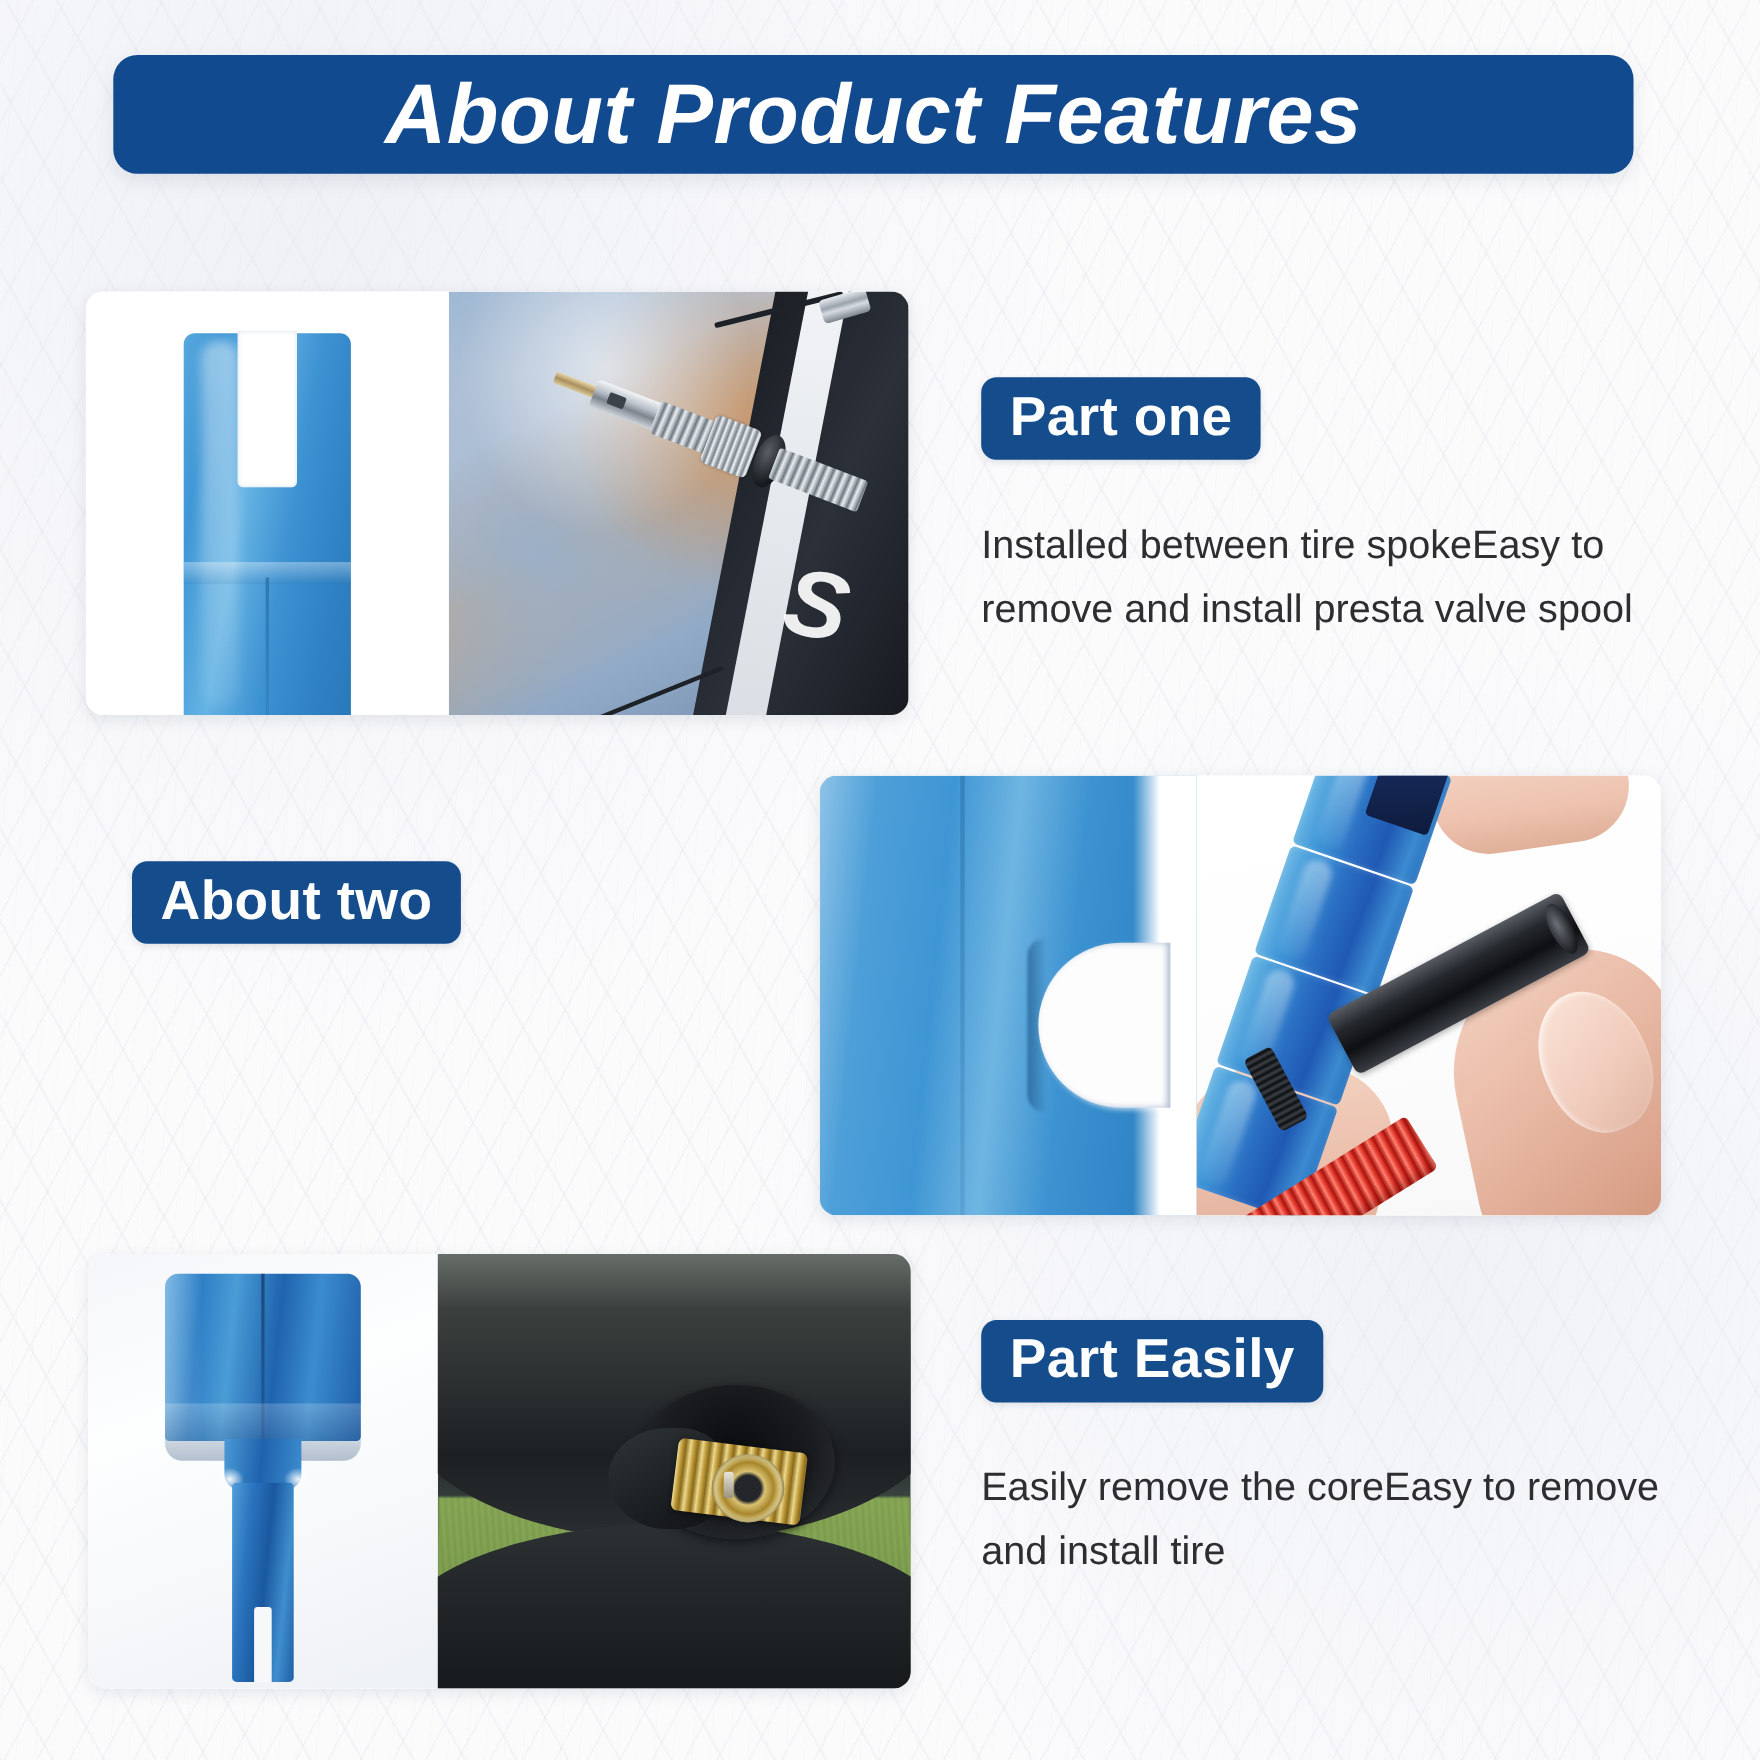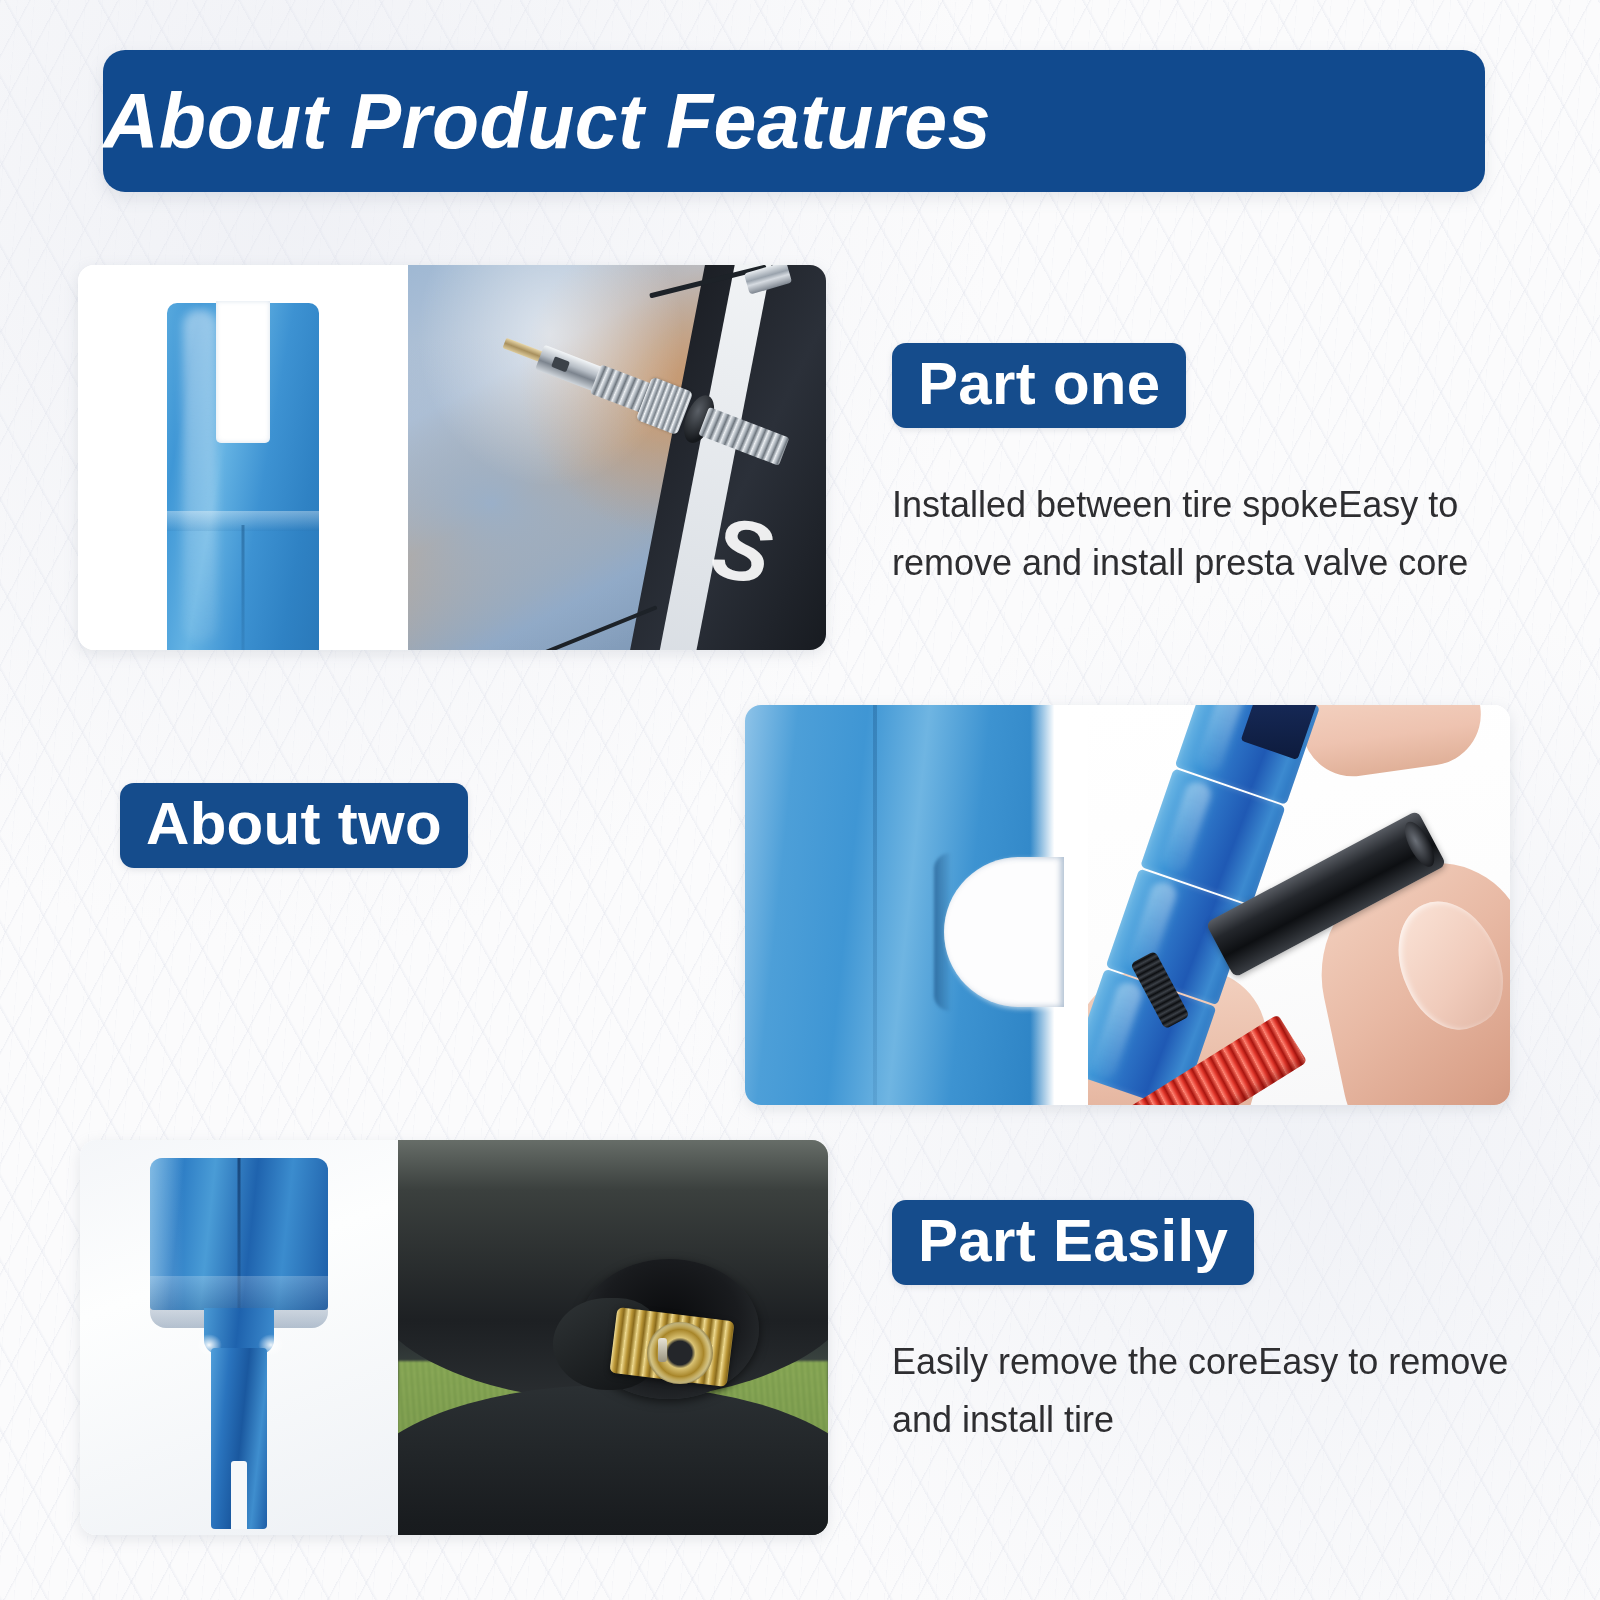--- a/index.html
+++ b/index.html
@@ -27,27 +27,27 @@
       radial-gradient(ellipse at 82% 72%, rgba(224,228,238,0.40) 0%, rgba(255,255,255,0) 35%);
     z-index: 0;
   }
 
   
   .title-bar {
     position: absolute;
     left: 103px;
     top: 50px;
     width: 1382px;
-    height: 142px;
+    height: 108px;
     background: #114a8e;
     border-radius: 22px;
     box-shadow: 0 6px 16px rgba(120,130,150,0.16);
     display: flex;
     align-items: center;
-    justify-content: flex-start;
+    justify-content: center;
     z-index: 2;
   }
   .title-text {
     color: #ffffff;
     font-size: 77px;
     font-weight: bold;
     font-style: italic;
     letter-spacing: 0.5px;
     line-height: 1;
     white-space: nowrap;
@@ -524,21 +524,21 @@
   }
 
   
   .text-block { position: absolute; z-index: 3; }
   .badge {
     display: inline-block;
     background: #154c8c;
     color: #ffffff;
     border-radius: 14px;
     padding: 9px 26px 13px 26px;
-    font-size: 60px;
+    font-size: 50px;
     font-weight: bold;
     line-height: 1.05;
     letter-spacing: 0.3px;
     box-shadow: 0 2px 6px rgba(120,130,150,0.18);
     font-family: "Liberation Sans", sans-serif;
     white-space: nowrap;
   }
   .desc {
     margin-top: 48px;
     color: #2e2e31;
@@ -588,21 +588,21 @@
         <div class="knurl"></div>
         <div class="oring"></div>
         <div class="thread2"></div>
       </div>
     </div>
   </div>
 </div>
 
 <div class="text-block" id="text-one">
   <div class="badge">Part one</div>
-  <div class="desc">Installed between tire spokeEasy to remove and install presta valve core</div>
+  <div class="desc">Installed between tire spokeEasy to remove and install presta valve spool</div>
 </div>
 
 <div class="card" id="card-two">
   <div class="pane pane-left">
     <div class="pane-inner photo-slot-body">
       <div class="body-edge-line"></div>
       <div class="slot-white-right"></div>
       <div class="slot-cut-edge"></div>
       <div class="slot-cut"></div>
     </div>

